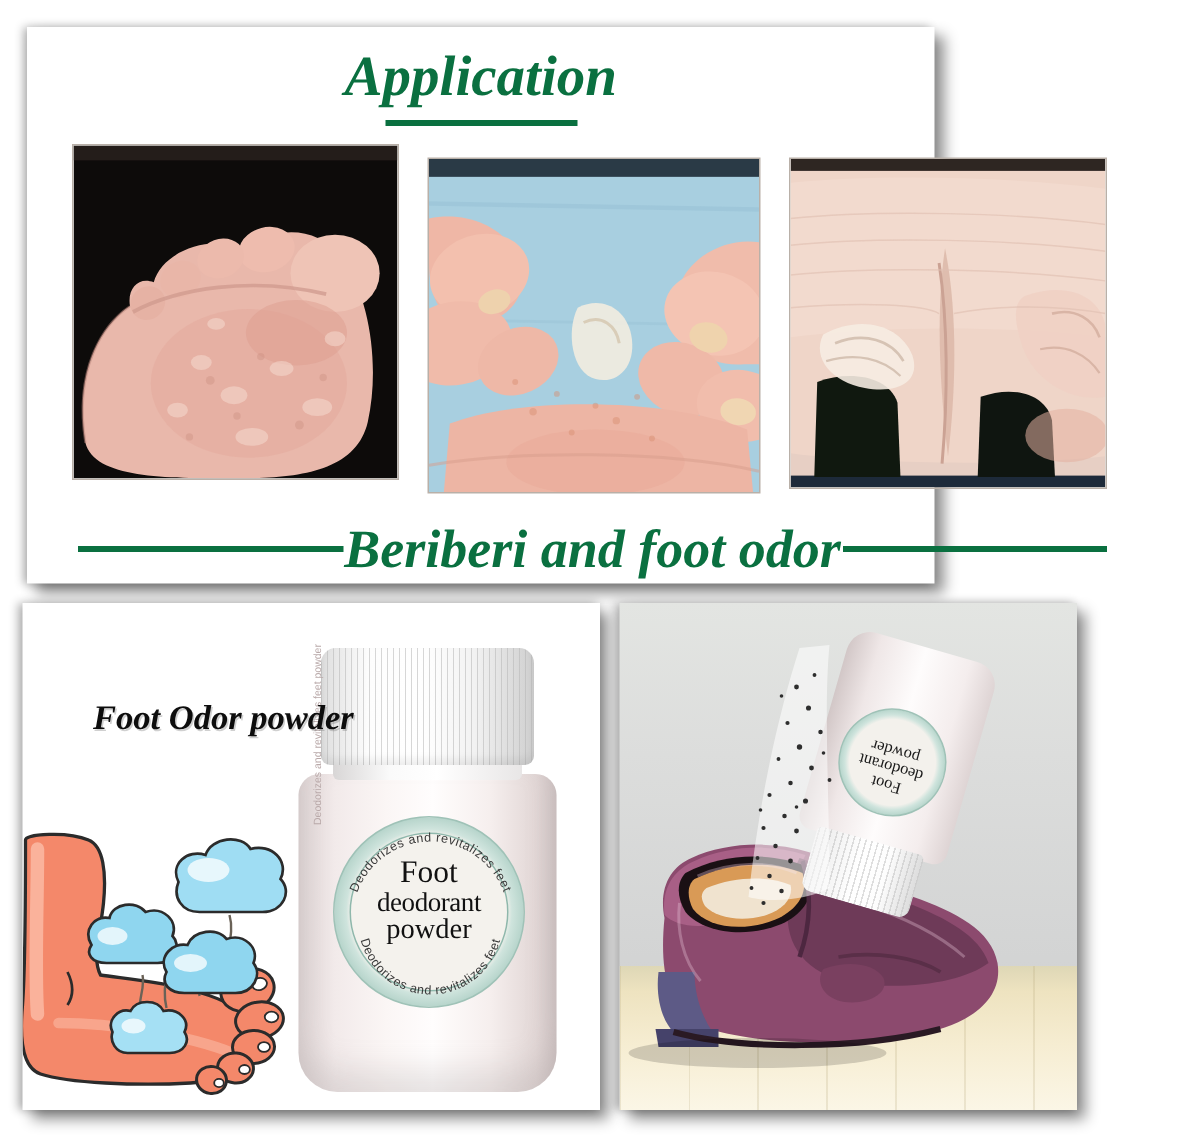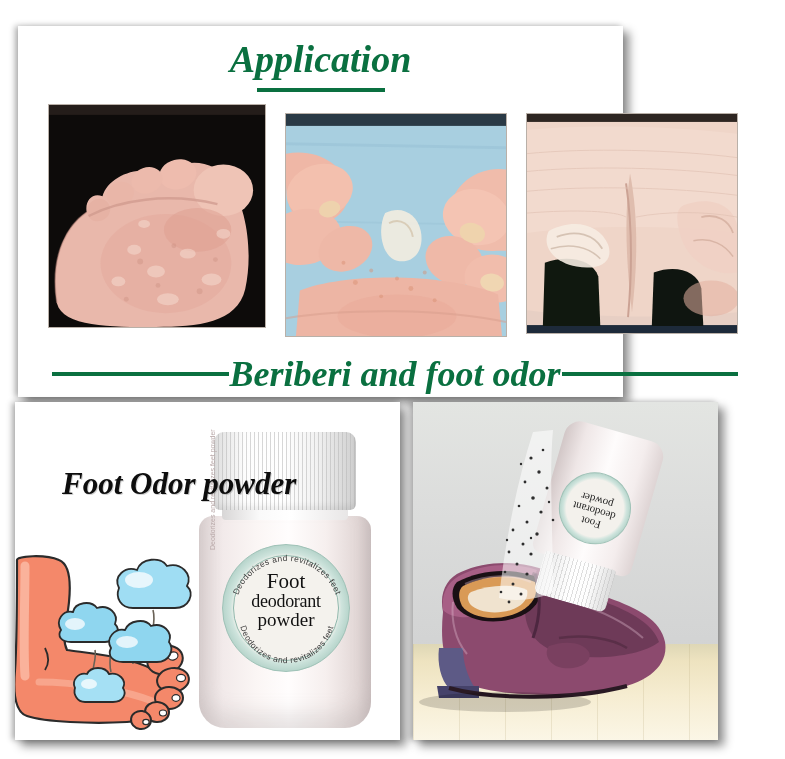--- a/index.html
+++ b/index.html
@@ -12,21 +12,21 @@
     height: 759px;
     position: relative;
     font-family: "Liberation Serif", serif;
     overflow: hidden;
   }
 
   
   #top-panel {
     position: absolute;
     left: 18px;
-    top: 26px;
+    top: 18px;
     width: 605px;
     height: 371px;
     background: #ffffff;
     box-shadow: 6px 6px 9px rgba(0,0,0,0.45), -3px 0 6px rgba(0,0,0,0.30);
   }
 
   #app-title {
     position: absolute;
     left: 0;
     top: 14px;
@@ -114,21 +114,21 @@
     height: 338px;
     background: linear-gradient(180deg,#e3e5e2 0%,#dcdddc 30%,#d3d4d4 70%,#cfd0d0 100%);
     overflow: hidden;
     box-shadow: 6px 6px 9px rgba(0,0,0,0.45), -3px 0 6px rgba(0,0,0,0.30);
   }
 
   #product-heading {
     position: absolute;
     left: 62px;
     top: 466px;
-    font-size: 31px;
+    font-size: 23px;
     font-weight: bold;
     font-style: italic;
     color: #0d0d0d;
     white-space: nowrap;
     text-shadow: 1px 1px 0 rgba(120,120,120,0.35);
     z-index: 6;
   }
 
   
   .cartoon-foot { position: absolute; left: 14px; top: 560px; width: 210px; height: 175px; z-index: 4;}

